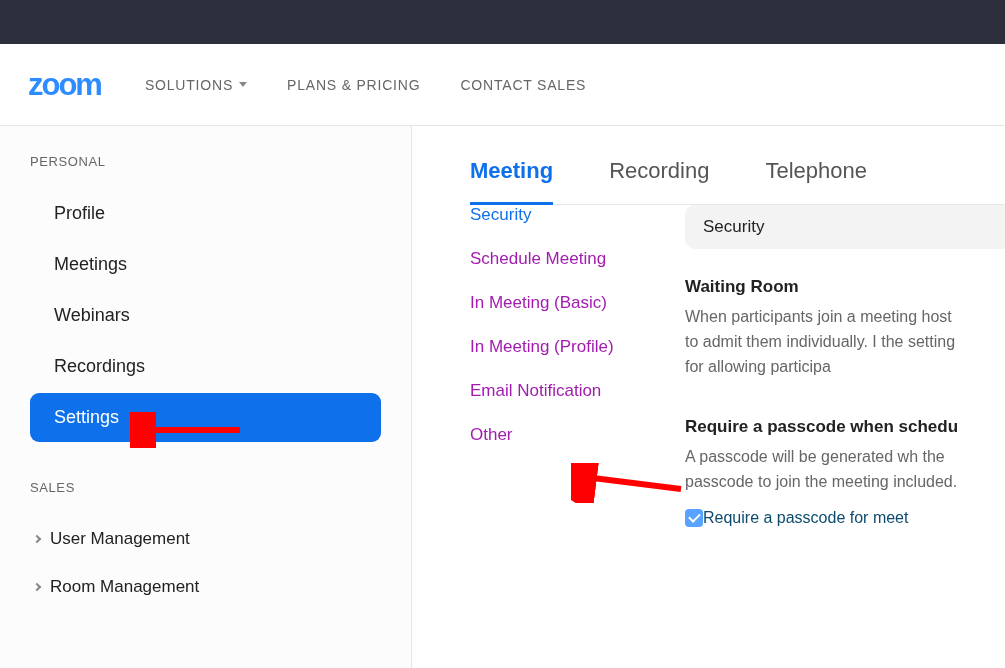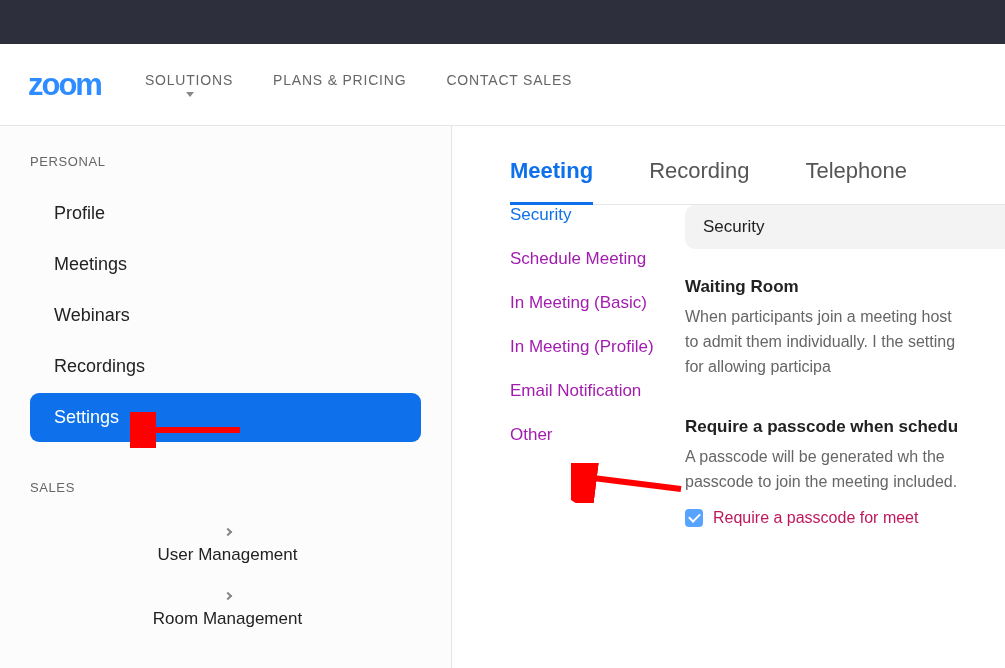--- a/index.html
+++ b/index.html
@@ -37,36 +37,35 @@
     gap: 40px;
   }
   .nav-link {
     font-size: 14px;
     letter-spacing: 0.8px;
     color: #666;
     display: flex;
     align-items: center;
     gap: 4px;
     cursor: pointer;
-    flex-direction: column;
   }
   .caret-down {
     display: inline-block;
     width: 0; height: 0;
     border-left: 4px solid transparent;
     border-right: 4px solid transparent;
     border-top: 5px solid #888;
     margin-left: 2px;
   }
   .main {
     display: flex;
     height: calc(668px - 44px - 82px);
   }
   .sidebar {
-    width: 452px;
+    width: 412px;
     border-right: 1px solid #e5e5e5;
     background: #fcfcfc;
     padding: 28px 30px 0 30px;
     position: relative;
   }
   .section-label {
     font-size: 13px;
     letter-spacing: 0.6px;
     color: #666;
     margin-bottom: 20px;
@@ -87,21 +86,20 @@
   }
   .admin-group { margin-top: 38px; }
   .admin-item {
     display: flex;
     align-items: center;
     font-size: 17px;
     color: #222;
     padding: 14px 0 14px 4px;
     cursor: pointer;
     gap: 10px;
-    flex-direction: column;
   }
   .chevron-right {
     display: inline-block;
     width: 6px; height: 6px;
     border-right: 2px solid #888;
     border-bottom: 2px solid #888;
     transform: rotate(-45deg);
   }
   .content {
     flex: 1;
@@ -165,24 +163,24 @@
   }
   .setting-desc {
     font-size: 16px;
     color: #666;
     line-height: 1.55;
     max-width: 280px;
   }
   .check-line {
     display: flex;
     align-items: center;
-    gap: 10px;
+    gap: 0;
     margin-top: 14px;
     font-size: 16px;
-    color: #be185d;
+    color: #0c4a6e;
   }
   .checkbox {
     width: 18px; height: 18px;
     background: #58a3ff;
     border-radius: 4px;
     display: flex;
     align-items: center;
     justify-content: center;
   }
   .checkbox::after {

